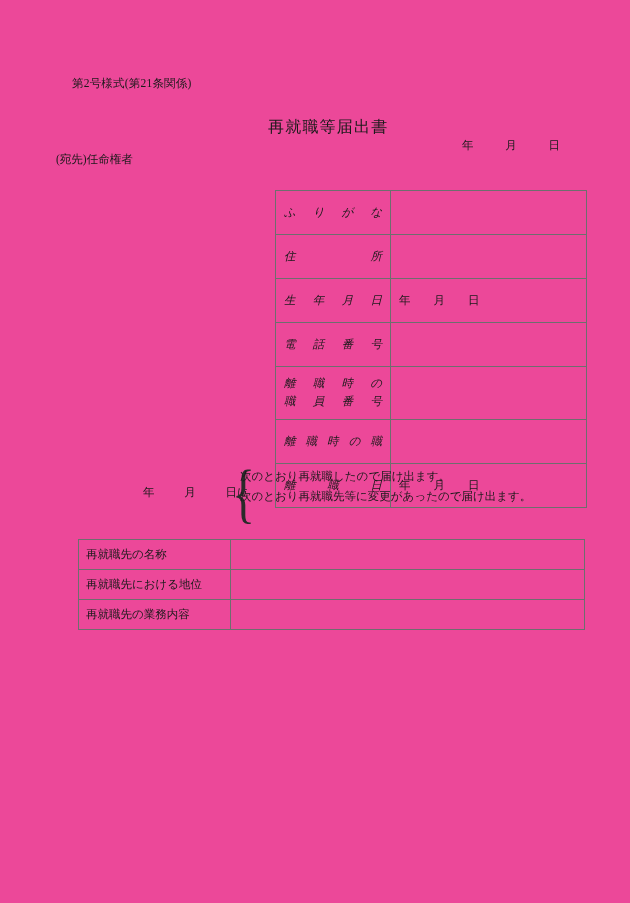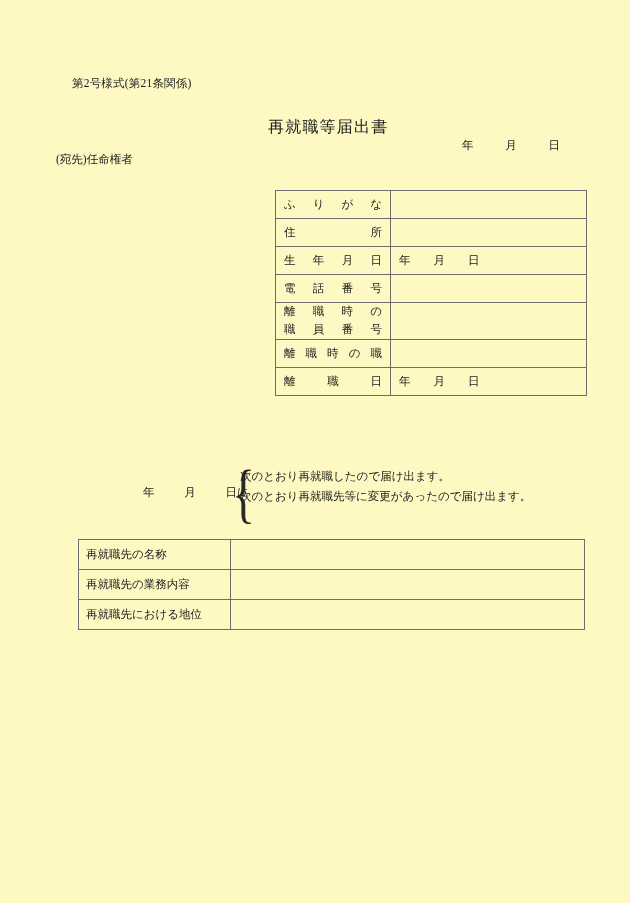--- a/index.html
+++ b/index.html
@@ -12,21 +12,21 @@
     height: 903px;
     position: relative;
     font-family: "Liberation Serif", "DejaVu Serif", serif;
     color: #1a1a1a;
     overflow: hidden;
   }
 
   .page {
     position: absolute;
     inset: 0;
-    background: #fef9c3;
+    background: #ec4899;
   }
 
   
   .abs { position: absolute; }
 
   
   #form-code {
     left: 72px;
     top: 76px;
     font-size: 11.5px;
@@ -68,25 +68,26 @@
     font-size: 11.5px;
   }
   #applicant-table td {
     border: 1px solid #6e6e6e;
     padding: 0;
     vertical-align: middle;
   }
   #applicant-table td.lbl {
     width: 98px;
     height: 27px;
-    padding: 0 8px;
+    padding: 8px 8px;
     text-align: justify;
     text-align-last: justify;
     letter-spacing: 0;
     white-space: nowrap;
+    font-style: italic;
   }
   #applicant-table td.val {
     width: 179px;
     padding: 0 8px;
   }
   
   #applicant-table tr.furigana-row td {
     border-bottom: 1px dotted #8a8a8a;
   }
   .lbl-justify {
@@ -253,23 +254,23 @@
     </div>
   </div>
 
   <table id="employer-table">
     <tbody>
       <tr>
         <td class="lbl">再就職先の名称</td>
         <td class="val"></td>
       </tr>
       <tr>
+        <td class="lbl">再就職先における地位</td>
+        <td class="val"></td>
+      </tr>
+      <tr>
         <td class="lbl">再就職先の業務内容</td>
-        <td class="val"></td>
-      </tr>
-      <tr>
-        <td class="lbl">再就職先における地位</td>
         <td class="val"></td>
       </tr>
     </tbody>
   </table>
 
 </div>
 
 </body></html>

